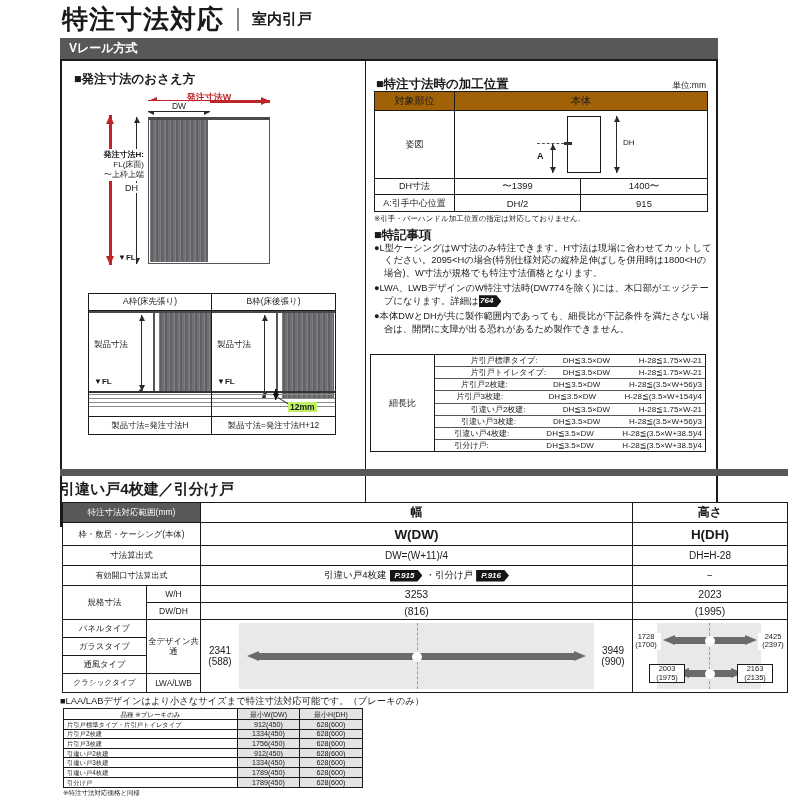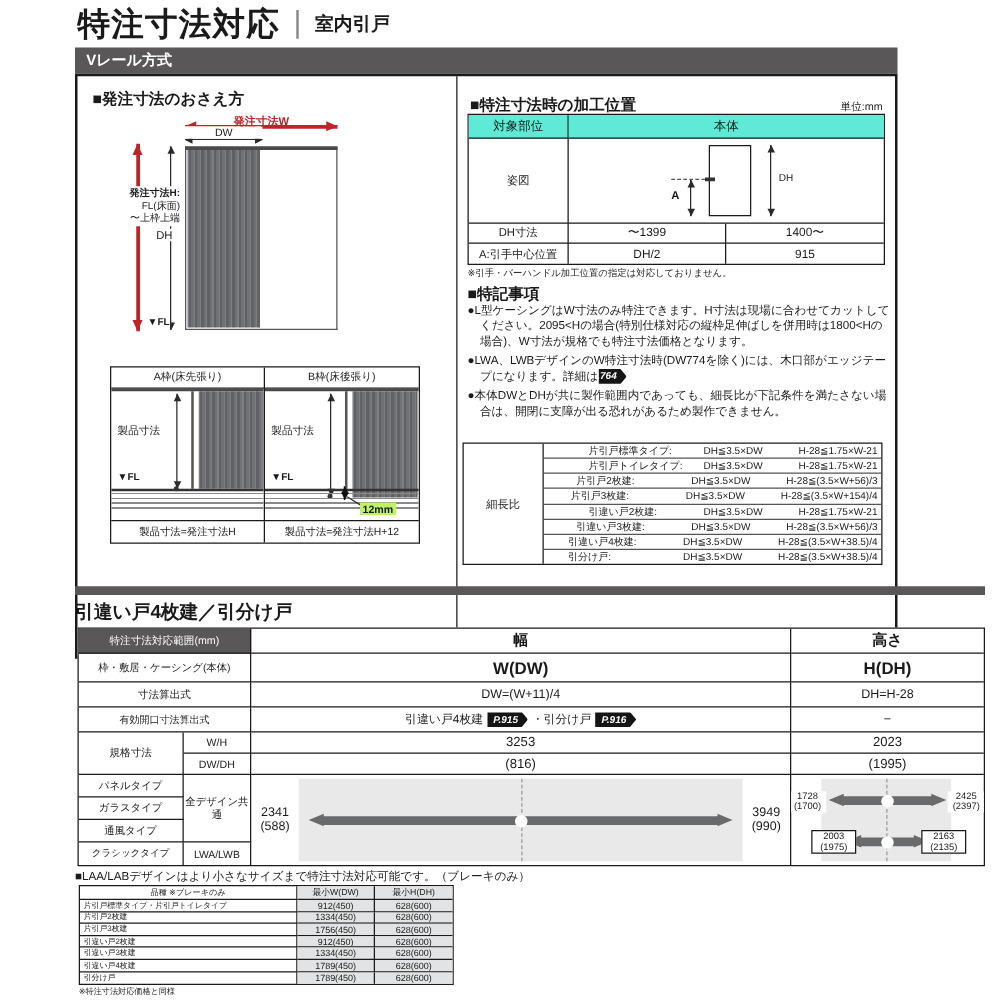--- a/index.html
+++ b/index.html
@@ -53,21 +53,21 @@
     color:#fff; font-size:12px; font-weight:bold; line-height:21px; padding-left:9px; }
   #main-box { position:absolute; left:60px; top:59px; width:658px; height:468px; border:2px solid #1a1a1a; }
   #pane-div { position:absolute; left:303px; top:0; bottom:0; width:1px; background:#1a1a1a; }
   .sec-heading { font-size:12.5px; font-weight:bold; }
 
   
   .grid { display:grid; border:1.5px solid #1a1a1a; background:#fff; }
   .cell { border-right:1px solid #1a1a1a; border-bottom:1px solid #1a1a1a; display:flex;
     align-items:center; justify-content:center; text-align:center; overflow:hidden; position:relative; }
   .cell.nr { border-right:none; } .cell.nb { border-bottom:none; }
-  .gray-h { background:#5eead4; }
+  .gray-h { background:#a16207; }
   .dark-h { background:#595757; color:#fff; }
   .col2 { display:flex; flex-direction:column; line-height:1.12; }
 
   #big-table { position:absolute; left:62px; top:502px;
     grid-template-columns:84px 54px 432px 154px;
     grid-template-rows:20px 23px 20px 20px 17px 17px 18px 18px 18px 18px; }
   #small-table { position:absolute; left:63px; top:708px;
     grid-template-columns:174px 62px 62px;
     grid-template-rows:11px repeat(7, 9.6px); border-width:1px; }
   #small-table .cell { font-size:7.2px; line-height:9px; }

